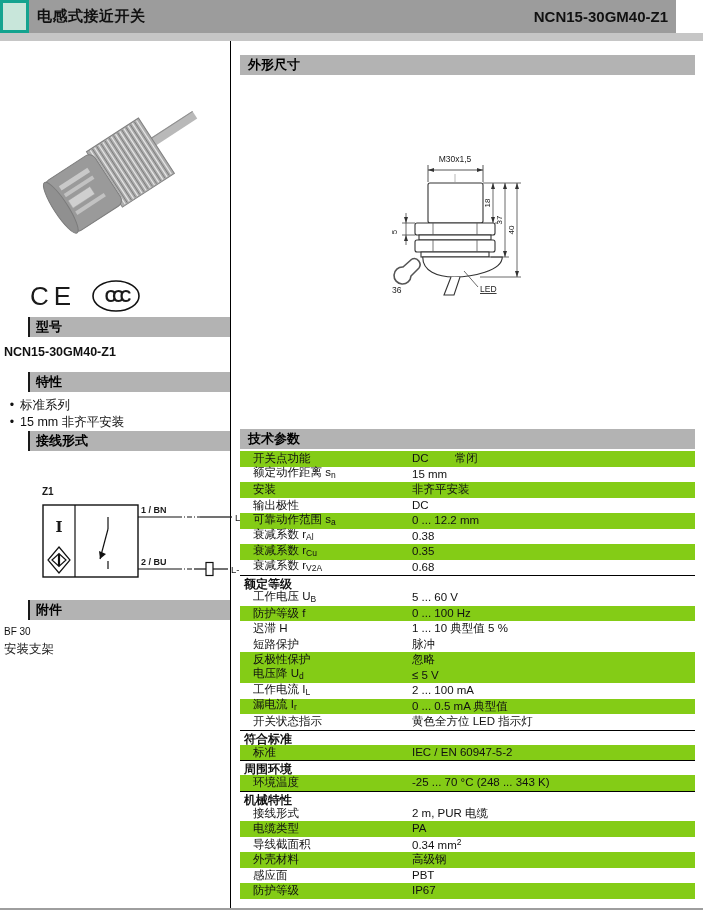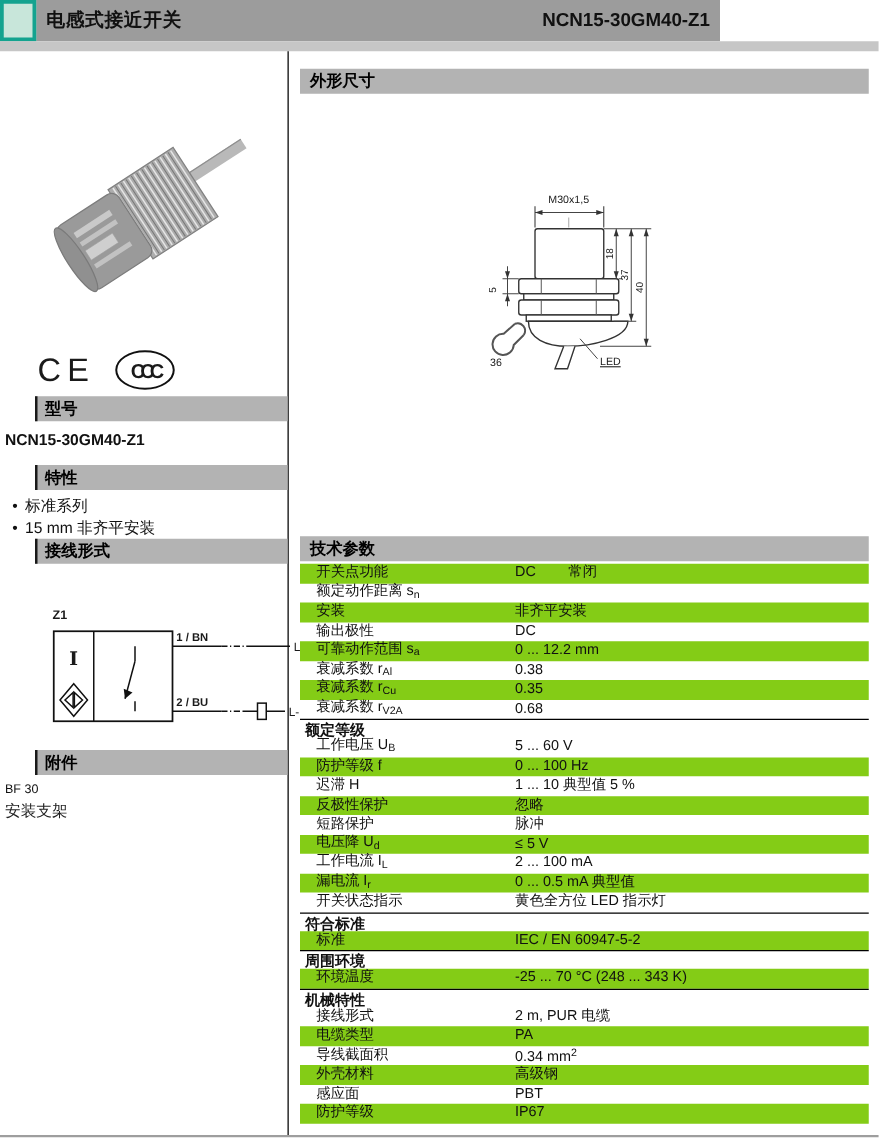--- a/index.html
+++ b/index.html
@@ -1,20 +1,20 @@
 <!DOCTYPE html>
 <html><head>
 <meta charset="utf-8">
 <style>
   * { margin:0; padding:0; box-sizing:border-box; }
   body { font-family:"Liberation Sans","DejaVu Sans",sans-serif; background:#fff; }
   .page { position:relative; width:703px; height:910px; background:#fff; overflow:hidden; color:#111; }
 
   
-  .header-bar { position:absolute; left:0; top:0; width:576px; height:33px; background:#9c9c9c;
+  .header-bar { position:absolute; left:0; top:0; width:676px; height:33px; background:#9c9c9c;
                 display:flex; align-items:center; }
   .header-icon { width:29px; height:33px; background:#c8e6da; border:3px solid #14a38f; flex:none; }
   .header-title { font-weight:bold; font-size:15px; margin-left:8px; letter-spacing:0.5px; }
   .header-model { font-weight:bold; font-size:15px; margin-left:auto; margin-right:8px; }
   .header-strip { position:absolute; left:0; top:33px; width:703px; height:8px; background:#c6c6c6; }
   .page-bottom-line { position:absolute; left:0; bottom:0; width:703px; height:2px; background:#9e9e9e; }
 
   .content { position:absolute; left:0; top:41px; width:703px; height:867px; display:flex; }
   .col-left { width:231px; flex:none; border-right:1px solid #000; }
   .col-right { flex:1; padding:0 8px 0 9px; }
@@ -252,20 +252,21 @@
 
       <div class="bar bar-tech">技术参数</div>
 
       <div class="spec-table" id="tech-table">
           <div class="spec-row shaded">
             <span class="spec-label">开关点功能</span>
             <span class="spec-value">DC<span class="spec-value2">常闭</span></span>
           </div>
           <div class="spec-row">
             <span class="spec-label">额定动作距离  s<sub>n</sub></span>
+            <span class="spec-value">15 mm</span>
           </div>
           <div class="spec-row shaded">
             <span class="spec-label">安装</span>
             <span class="spec-value">非齐平安装</span>
           </div>
           <div class="spec-row">
             <span class="spec-label">输出极性</span>
             <span class="spec-value">DC</span>
           </div>
           <div class="spec-row shaded">
@@ -290,27 +291,27 @@
             <span class="spec-value">5 ... 60 V</span>
           </div>
           <div class="spec-row shaded">
             <span class="spec-label">防护等级 f</span>
             <span class="spec-value">0 ... 100 Hz</span>
           </div>
           <div class="spec-row">
             <span class="spec-label">迟滞 H</span>
             <span class="spec-value">1 ... 10 典型值 5 %</span>
           </div>
+          <div class="spec-row">
+            <span class="spec-label">短路保护</span>
+            <span class="spec-value">脉冲</span>
+          </div>
           <div class="spec-row shaded">
             <span class="spec-label">反极性保护</span>
             <span class="spec-value">忽略</span>
-          </div>
-          <div class="spec-row">
-            <span class="spec-label">短路保护</span>
-            <span class="spec-value">脉冲</span>
           </div>
           <div class="spec-row shaded">
             <span class="spec-label">电压降  U<sub>d</sub></span>
             <span class="spec-value">≤ 5 V</span>
           </div>
           <div class="spec-row">
             <span class="spec-label">工作电流  I<sub>L</sub></span>
             <span class="spec-value">2 ... 100 mA</span>
           </div>
           <div class="spec-row shaded">

